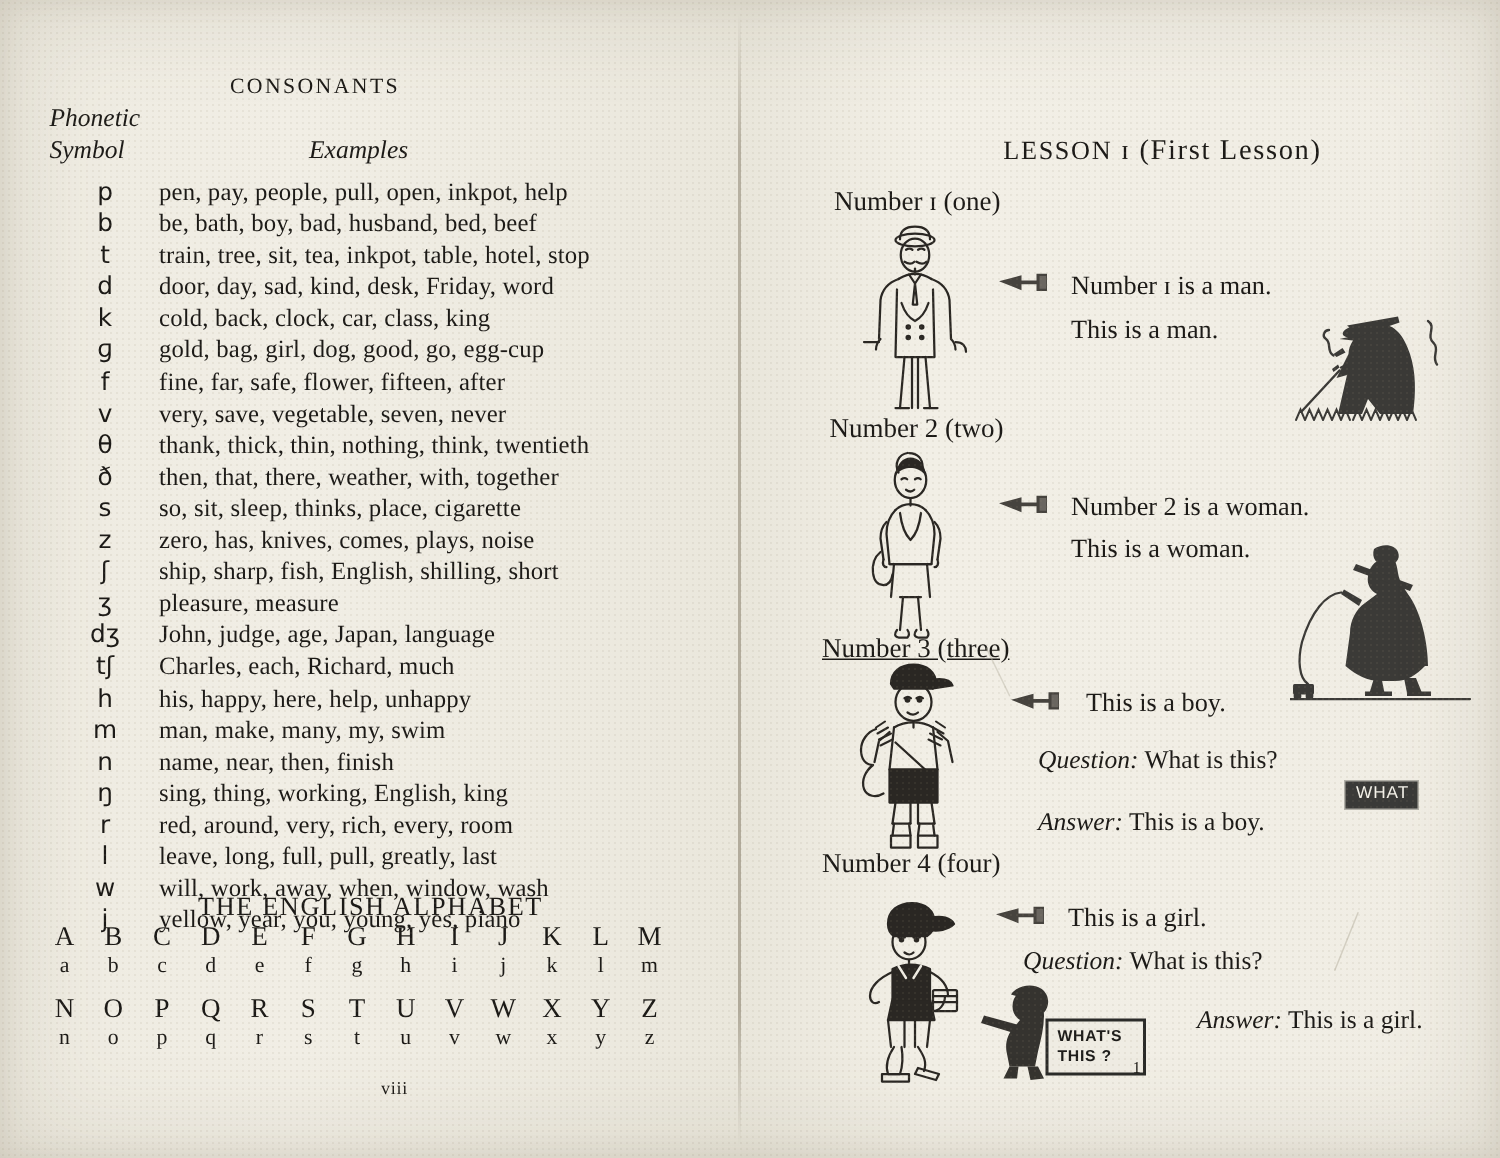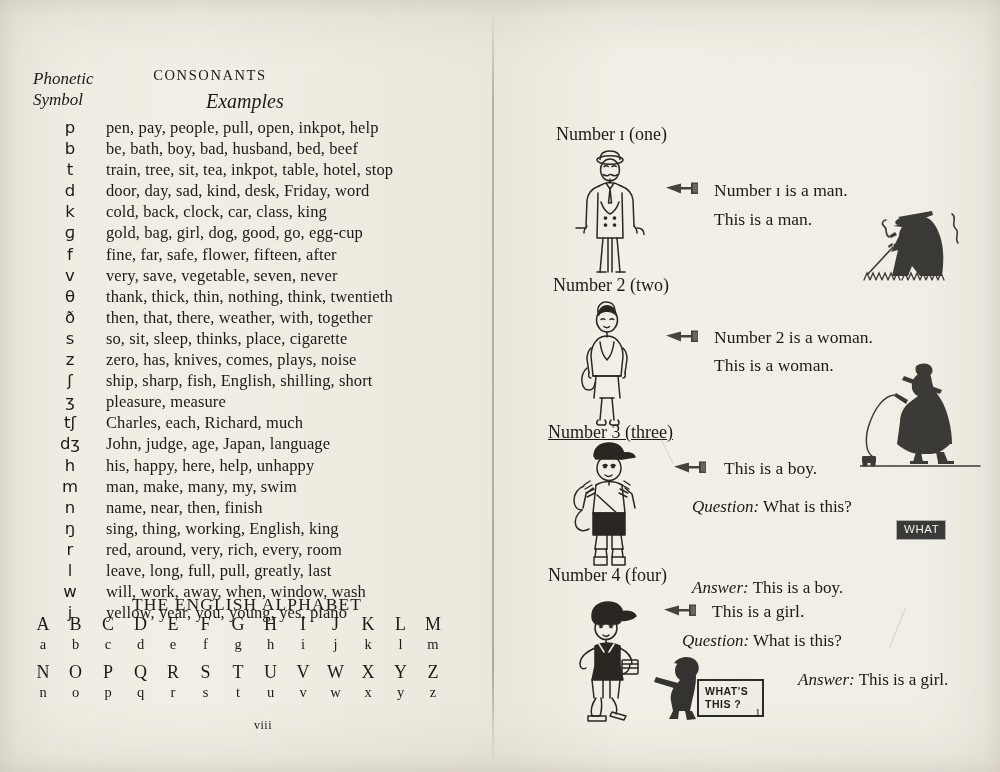--- a/index.html
+++ b/index.html
@@ -20,24 +20,24 @@
   .page-right{left:494px;width:506px;background:linear-gradient(90deg,#e9e6db 0%,#f2efe6 25%,#f0ede4 100%);}
   .gutter{position:absolute;left:492px;top:8px;width:2px;height:756px;
     background:linear-gradient(180deg,rgba(120,110,90,.0),rgba(120,110,90,.45) 12%,rgba(120,110,90,.5) 88%,rgba(120,110,90,0));}
   .vignette{position:absolute;inset:0;pointer-events:none;
     box-shadow:inset 0 0 70px rgba(120,110,85,.20), inset 0 0 18px rgba(120,110,85,.12);}
   .grain{position:absolute;inset:0;pointer-events:none;opacity:.33;
     background-image:radial-gradient(rgba(150,140,115,.35) 0.6px, transparent 0.7px);
     background-size:4px 4px;}
 
   
-  .consonants-title{position:absolute;left:0;top:67px;width:420px;text-align:center;
+  .consonants-title{position:absolute;left:0;top:50px;width:420px;text-align:center;
     font-size:14.5px;letter-spacing:1.6px;}
   .ph-sym{position:absolute;left:33px;top:68px;font-style:italic;font-size:17px;line-height:21px;}
-  .examples-hd{position:absolute;left:206px;top:90px;font-style:italic;font-size:20px;}
+  .examples-hd{position:absolute;left:206px;top:90px;font-style:italic;font-size:17px;}
 
   table.cons{position:absolute;left:34px;top:118px;border-collapse:collapse;}
   table.cons td{padding:0;vertical-align:baseline;height:21.1px;}
   td.sym{width:72px;text-align:center;font-size:16.5px;
      font-family:"DejaVu Sans", sans-serif;font-weight:400;}
   td.ex{font-size:16.5px;white-space:nowrap;letter-spacing:.1px;}
 
   .alpha-title{position:absolute;left:0;top:594px;width:494px;text-align:center;
     font-size:17.5px;letter-spacing:1.1px;}
   .alpha{position:absolute;left:28px;top:614px;width:420px;}
@@ -139,26 +139,26 @@
         </tr>
         <tr>
           <td class="sym">ʃ</td>
           <td class="ex">ship, sharp, fish, English, shilling, short</td>
         </tr>
         <tr>
           <td class="sym">ʒ</td>
           <td class="ex">pleasure, measure</td>
         </tr>
         <tr>
+          <td class="sym">dʒ</td>
+          <td class="ex">John, judge, age, Japan, language</td>
+        </tr>
+        <tr>
           <td class="sym">tʃ</td>
           <td class="ex">Charles, each, Richard, much</td>
-        </tr>
-        <tr>
-          <td class="sym">dʒ</td>
-          <td class="ex">John, judge, age, Japan, language</td>
         </tr>
         <tr>
           <td class="sym">h</td>
           <td class="ex">his, happy, here, help, unhappy</td>
         </tr>
         <tr>
           <td class="sym">m</td>
           <td class="ex">man, make, many, my, swim</td>
         </tr>
         <tr>
@@ -248,20 +248,25 @@
         <span>v</span>
         <span>w</span>
         <span>x</span>
         <span>y</span>
         <span>z</span>
       </div>
   </div>
 
   <div class="folio-left">viii</div>
 
+  <div class="lesson-title">
+    <span class="sc">LESSON</span>
+    <span>ɪ</span>
+    <span>(First Lesson)</span>
+  </div>
 
   <div class="num-head" style="left:556px;top:124px;">Number ɪ (one)</div>
 
   <svg class="fig" style="left:562px;top:146px;" width="96" height="128" viewBox="0 0 96 128">
     <g fill="none" stroke="#2a2723" stroke-width="1.5" stroke-linecap="round" stroke-linejoin="round">
       <ellipse cx="48" cy="14" rx="13" ry="4.2"></ellipse>
       <path d="M38 13.5c0-5 3-8.5 10-8.5s10 3.5 10 8.5"></path>
       <ellipse cx="48" cy="24" rx="9.5" ry="11"></ellipse>
       <path d="M42 20.5c1.6-1 3-1 4.3 0M50 20.5c1.6-1 3-1 4.3 0"></path>
       <path d="M41 28.5c2.5 1.6 5 1.6 6.6 0M49 28.5c2.5 1.6 5 1.6 6.6 0"></path>
@@ -412,21 +417,21 @@
   </svg>
   <div class="sent" style="left:724px;top:458px;">This is a boy.</div>
 
   <div class="qa" style="left:692px;top:497px;">
     <i>Question:</i>
     <span>What is this?</span>
   </div>
 
   <div class="badge-what" style="left:897px;top:521px;">WHAT</div>
 
-  <div class="qa" style="left:692px;top:538px;margin-top:40px;">
+  <div class="qa" style="left:692px;top:538px;">
     <i>Answer:</i>
     <span>This is a boy.</span>
   </div>
 
   <div class="num-head" style="left:548px;top:565px;">Number 4 (four)</div>
 
   <svg class="fig" style="left:568px;top:600px;" width="82" height="122" viewBox="0 0 82 122">
     <g fill="none" stroke="#2a2723" stroke-width="1.5" stroke-linecap="round" stroke-linejoin="round">
       <path d="M24 16 C24 7 31 2 40 2 C49 2 55 7 55 15 C55 19 53 22 50 24
                L28 24 C25 22 24 19 24 16 Z" fill="#2a2723" stroke="#2a2723"></path>

